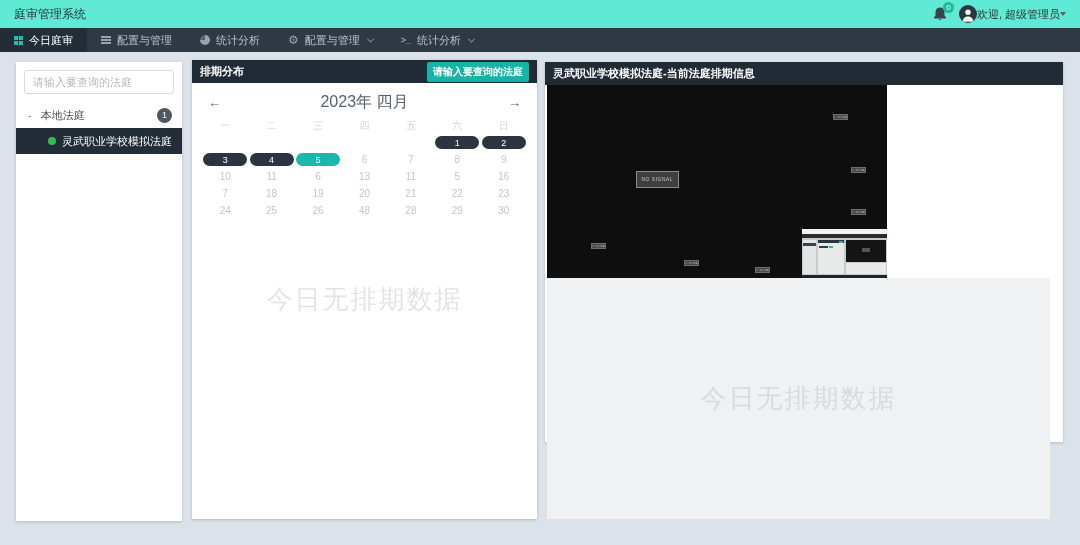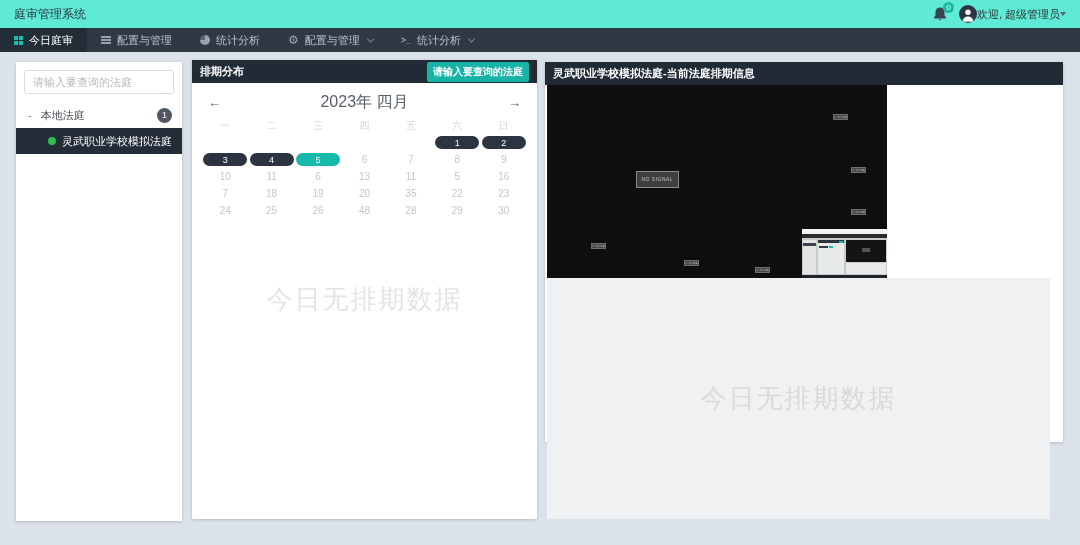--- a/index.html
+++ b/index.html
@@ -217,21 +217,21 @@
         <span class="cal-cell">11</span>
         <span class="cal-cell">6</span>
         <span class="cal-cell">13</span>
         <span class="cal-cell">11</span>
         <span class="cal-cell">5</span>
         <span class="cal-cell">16</span>
         <span class="cal-cell">7</span>
         <span class="cal-cell">18</span>
         <span class="cal-cell">19</span>
         <span class="cal-cell">20</span>
-        <span class="cal-cell">35</span>
+        <span class="cal-cell">21</span>
         <span class="cal-cell">22</span>
         <span class="cal-cell">23</span>
         <span class="cal-cell">24</span>
         <span class="cal-cell">25</span>
         <span class="cal-cell">26</span>
         <span class="cal-cell">48</span>
         <span class="cal-cell">28</span>
         <span class="cal-cell">29</span>
         <span class="cal-cell">30</span>
       </div>

